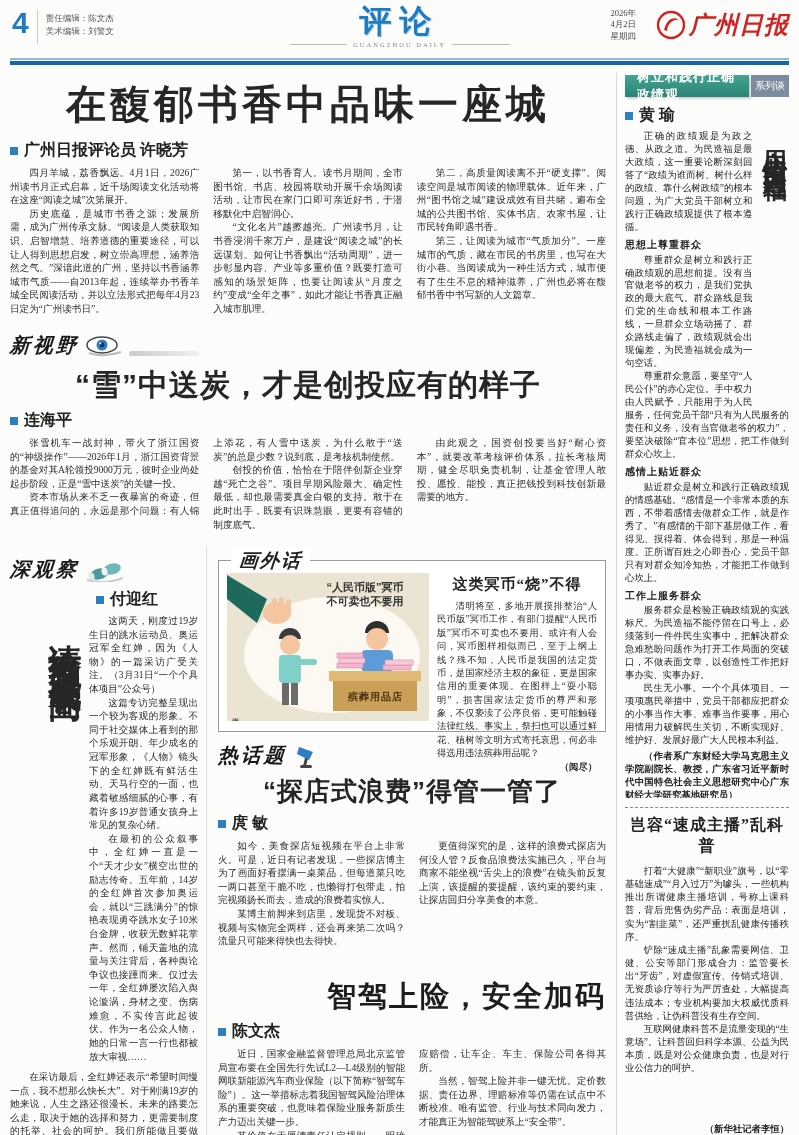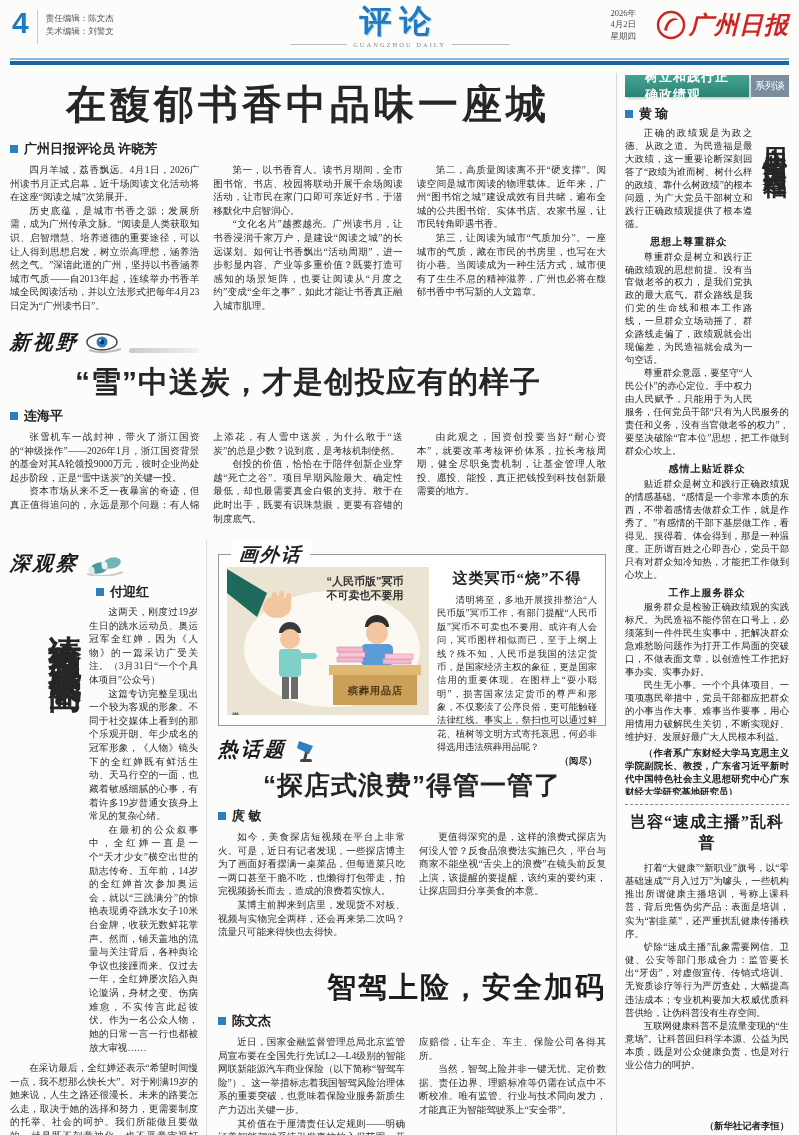--- a/index.html
+++ b/index.html
@@ -33,21 +33,21 @@
   
   .content { display:flex; gap:10px; padding-top:8px; }
   .left-zone { width:596px; }
   .right-rail { width:173px; border-left:1px solid #d8d8d8; padding-left:8px; }
 
   
   .jtext { text-align:justify; font-size:9.6px; line-height:1.42; color:#2a2a2a; overflow:hidden; column-fill:auto; }
   .jtext p { margin:0; text-indent:2em; }
   .cols3 { column-count:3; column-gap:14px; }
   .cols2 { column-count:2; column-gap:14px; }
-  .byline { font-size:13px; font-weight:bold; margin:4px 0 5px; color:#222; }
+  .byline { font-size:16px; font-weight:bold; margin:4px 0 5px; color:#222; }
   .bullet { display:inline-block; width:8px; height:8px; background:#2e7fc1; margin-right:6px; }
   .sign-off { text-align:right; font-weight:bold; text-indent:0 !important; }
 
   
   .lead-title { font-family:"Liberation Sans",sans-serif; font-weight:bold; font-size:40px; letter-spacing:4px; text-align:center; color:#262626; margin:4px 0 8px; }
   .lead-text { height:156px; }
 
   
   .seclabel-row { display:flex; align-items:center; gap:6px; margin-top:10px; }
   .seclabel { font-family:"Liberation Serif",serif; font-weight:bold; font-style:italic; font-size:20px; letter-spacing:3px; color:#1a1a1a; transform:skewX(-4deg); }
@@ -83,27 +83,27 @@
   
   .rt-title { font-family:"Liberation Sans",sans-serif; font-weight:bold; font-size:26px; text-align:center; letter-spacing:1px; color:#262626; margin:5px 0 2px; }
   .rt-text { height:128px; }
 
   
   .zj-title { font-family:"Liberation Serif",serif; font-weight:bold; font-size:29px; text-align:right; letter-spacing:2px; color:#1d1d1d; margin:10px 0 2px; }
   .zj-text { height:158px; }
 
   
   .banner { display:flex; height:22px; margin-top:2px; }
-  .banner-main { flex:1; background:linear-gradient(180deg,#46a493,#2a8374); color:#fff; font-family:Liberation Sans, sans-serif; font-weight:bold; font-size:13px; letter-spacing:1px; display:flex; align-items:center; padding:0 20px; box-shadow:2px 2px 2px #cfcfcf; }
+  .banner-main { flex:1; background:linear-gradient(180deg,#46a493,#2a8374); color:#fff; font-family:Liberation Sans, sans-serif; font-weight:bold; font-size:13px; letter-spacing:1px; display:flex; align-items:center; padding:0 12px; box-shadow:2px 2px 2px #cfcfcf; }
   .banner-tag { width:38px; background:#7c8da0; color:#fff; font-size:10px; display:flex; align-items:center; justify-content:center; margin-left:2px; }
   .rr-byline { margin:8px 0 4px; }
   .rr-article { font-size:9.4px; line-height:1.38; text-align:justify; height:668px; overflow:hidden; }
   .rr-article p { margin:0; text-indent:2em; }
   .rr-vert { float:right; writing-mode:vertical-rl; font-family:"Liberation Sans",sans-serif; font-weight:bold; font-size:24px; letter-spacing:3px; color:#262626; height:276px; margin-left:7px; padding-left:2px; line-height:1.15; }
-  .rr-article h4 { margin:4px 0 2px; font-family:"Liberation Sans",sans-serif; font-size:10px; text-align:center; letter-spacing:1px; }
+  .rr-article h4 { margin:4px 0 2px; font-family:"Liberation Sans",sans-serif; font-size:10px; text-align:left; letter-spacing:1px; }
   .author-note { font-weight:bold; margin-top:3px !important; }
   .dashed { border-top:1px dashed #888; margin:9px 0 7px; }
   .rr2-title { font-family:"Liberation Serif",serif; font-weight:bold; font-size:16px; text-align:center; letter-spacing:1px; margin:2px 0 8px; }
   .rr2-text { font-size:9.4px; line-height:1.4; text-align:justify; height:258px; overflow:hidden; }
   .rr2-text p { margin:0; text-indent:2em; }
 </style>
 </head>
 <body>
 
 <div class="page">

